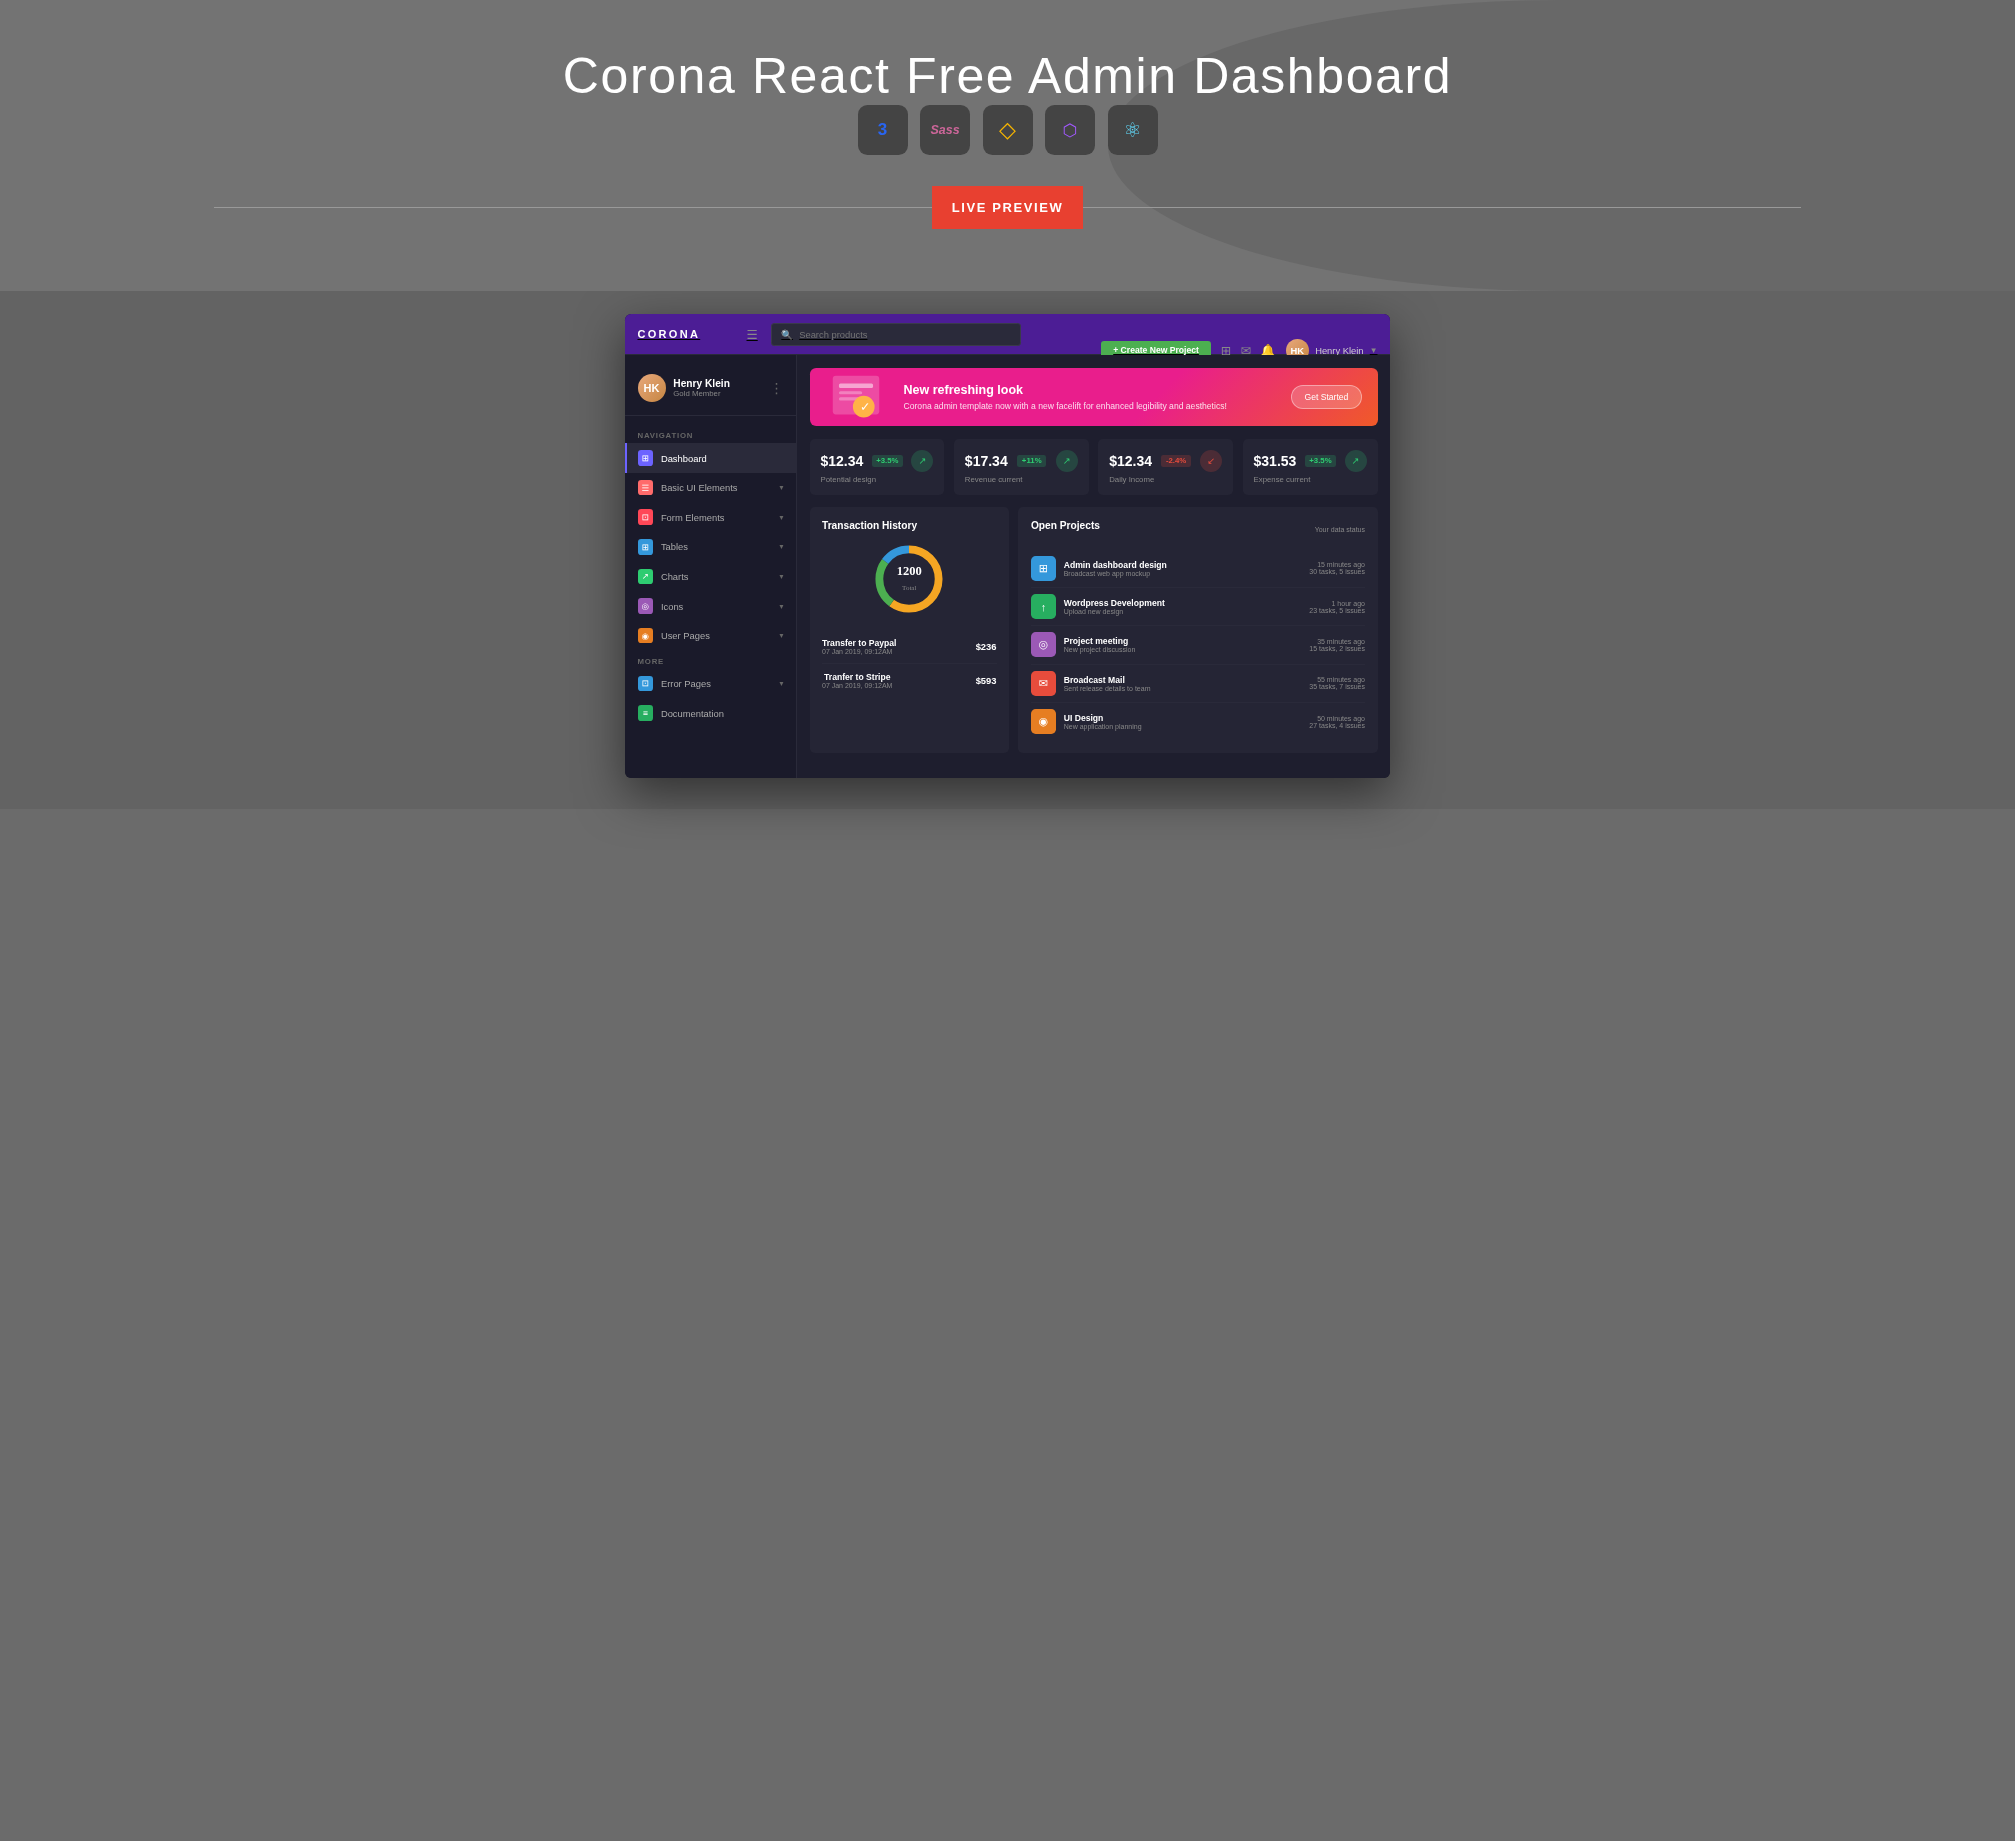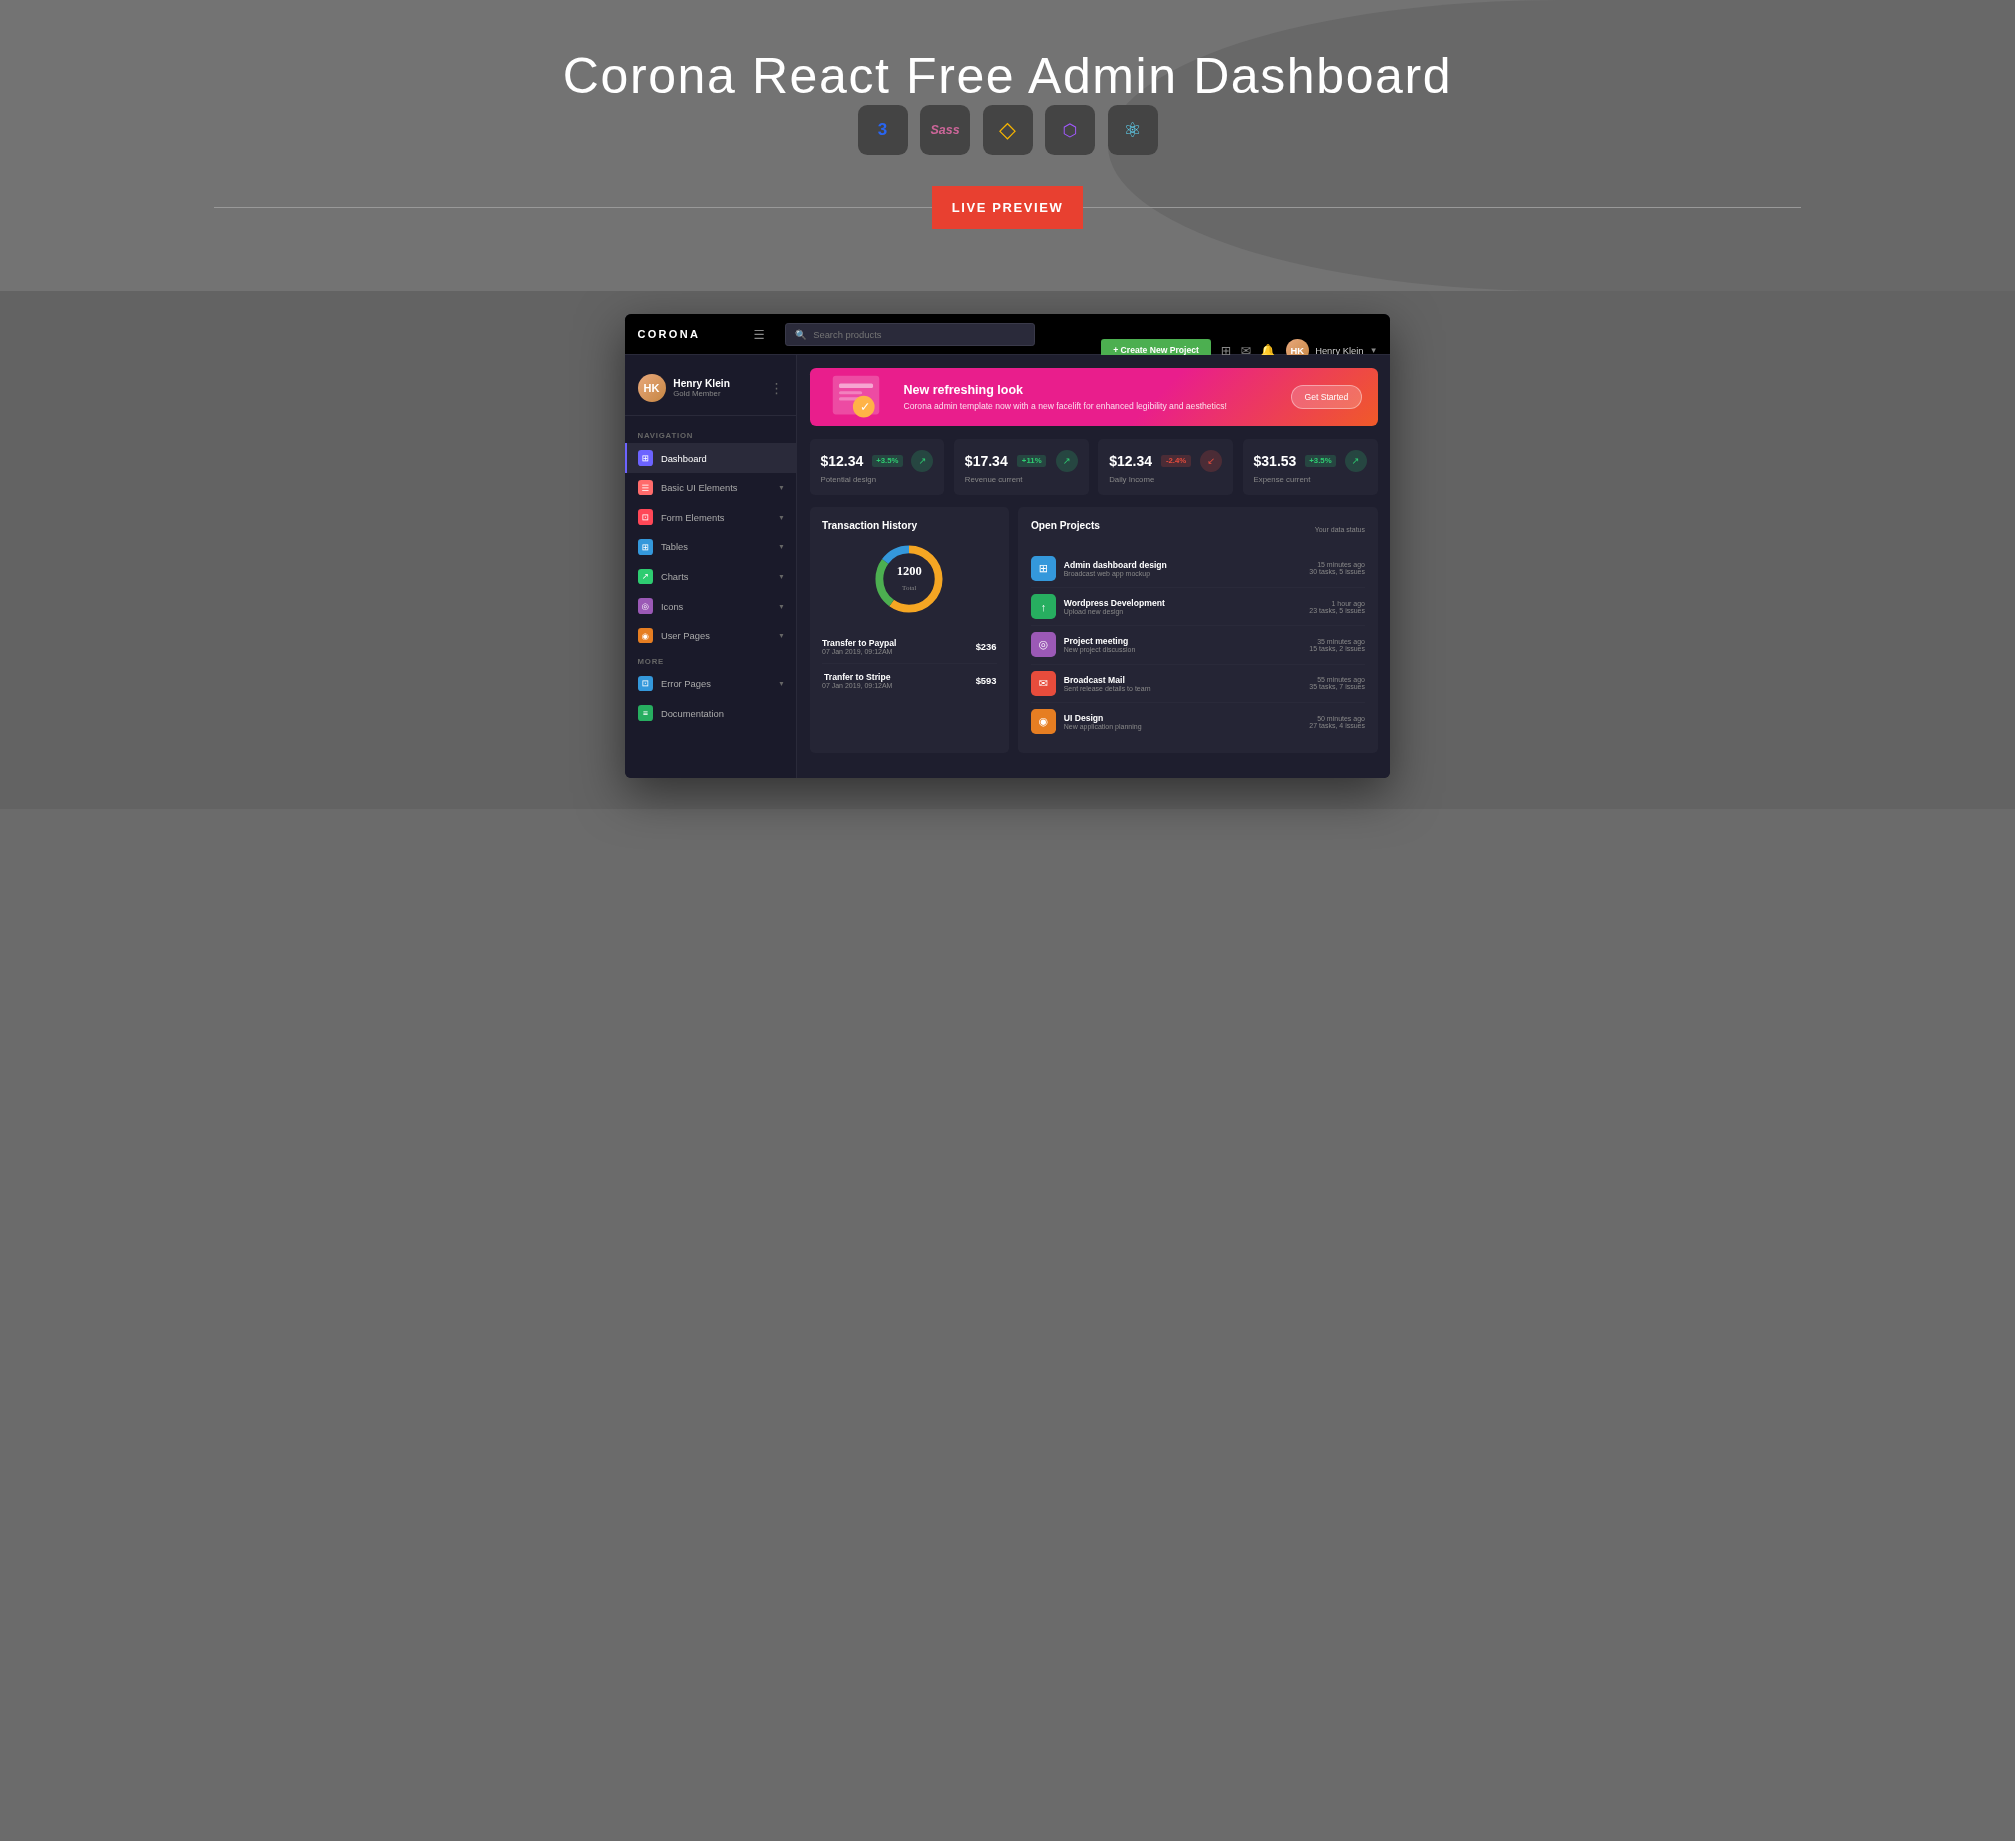--- a/index.html
+++ b/index.html
@@ -103,27 +103,28 @@
       width: 765px;
       max-width: 100%;
       background: #1e1e2e;
       border-radius: 6.2px;
       overflow: hidden;
       box-shadow: 0 15.6px 47px rgba(0,0,0,0.5);
     }
 
     
     .top-nav {
-      background: #000000;
+      background: #4c1d95;
       height: 41px;
       display: flex;
       align-items: center;
       padding: 0 12.5px;
-      gap: 14px;
+      gap: 7px;
       border-bottom: 0.8px solid #2a2a3a;
+      text-decoration: underline;
     }
     .logo-text {
       color: #fff;
       font-size: 11px;
       font-weight: 700;
       letter-spacing: 2.3px;
       min-width: 102px;
     }
     .hamburger-icon {
       color: #888;
@@ -147,20 +148,21 @@
     .search-bar input {
       background: transparent;
       border: none;
       color: #888;
       font-size: 9.4px;
       outline: none;
       width: 100%;
     }
     .nav-actions {
       display: flex;
+      align-items: center;
       gap: 9.4px;
       margin-left: auto;
       margin-top: 32px;
     }
     .create-btn {
       background: #4caf50;
       color: #fff;
       border: none;
       padding: 4.7px 12.5px;
       border-radius: 3.1px;

